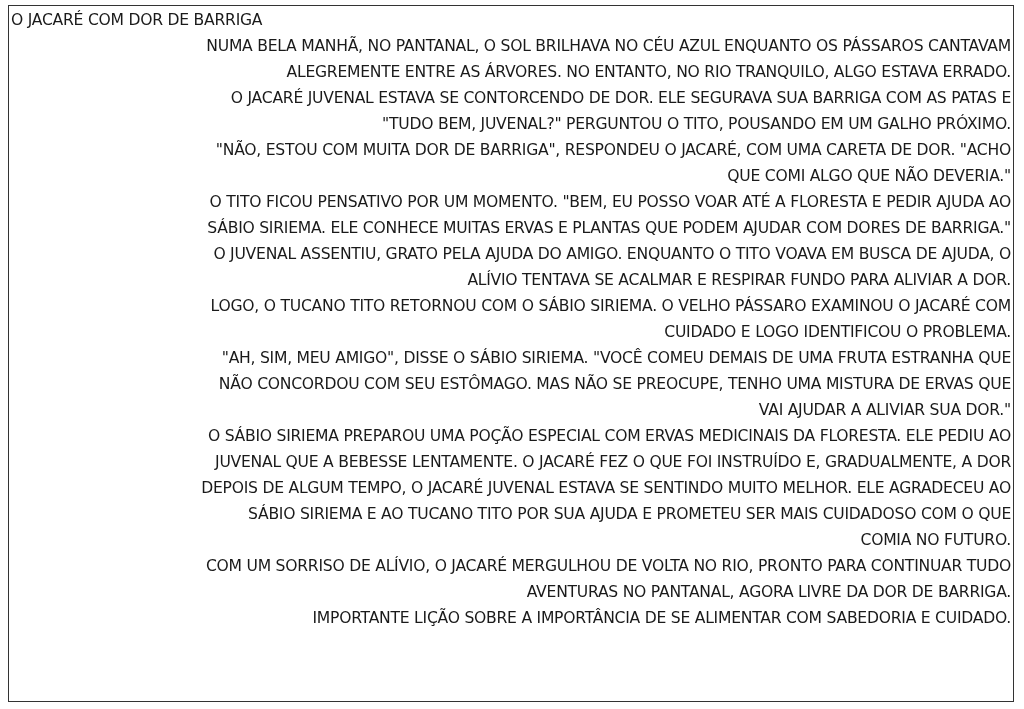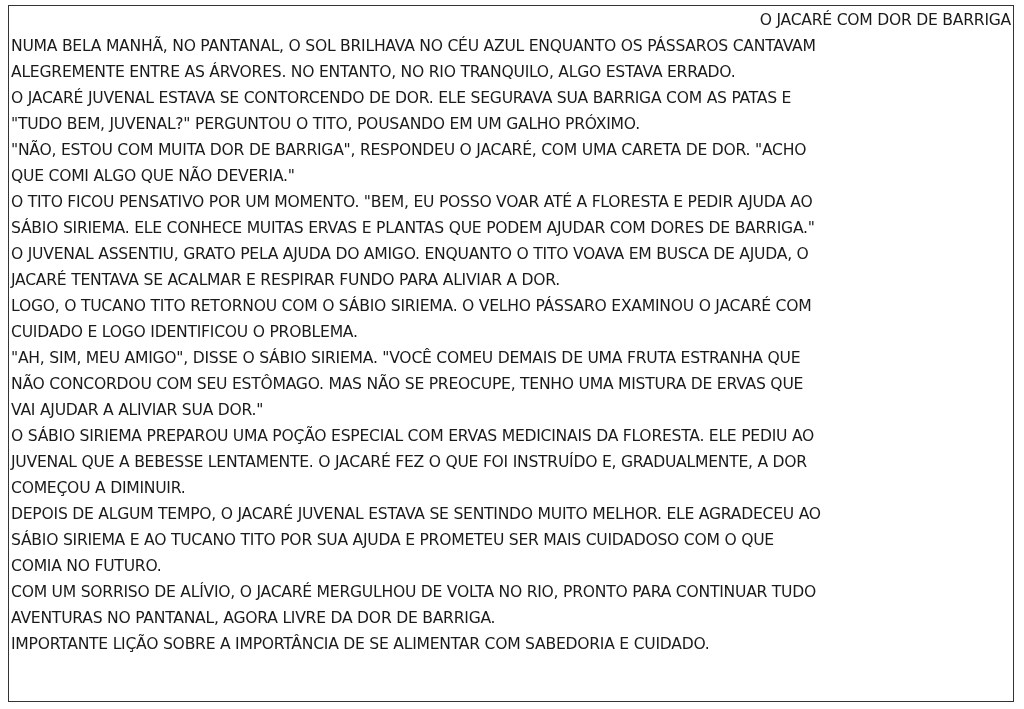--- a/index.html
+++ b/index.html
@@ -30,50 +30,50 @@
       width: 1000px;
       font-family: "DejaVu Sans", sans-serif;
       font-size: 15.6px;
       color: #1a1a1a;
       letter-spacing: -0.25px;
     }
     .line {
       height: 26px;
       line-height: 26px;
       white-space: nowrap;
+      text-align: right;
     }
     .title {
-      text-align: right;
+      text-align: left;
       width: 1000px;
     }
   </style>
 </head>
 <body>
 
 <div class="page-frame"></div>
 
 <div class="doc">
   <div class="line title">O JACARÉ COM DOR DE BARRIGA</div>
   <div class="line">NUMA BELA MANHÃ, NO PANTANAL,  O SOL BRILHAVA  NO CÉU AZUL ENQUANTO OS PÁSSAROS CANTAVAM</div>
   <div class="line">ALEGREMENTE ENTRE AS ÁRVORES. NO ENTANTO, NO RIO TRANQUILO,  ALGO ESTAVA ERRADO.</div>
   <div class="line">O JACARÉ JUVENAL ESTAVA SE CONTORCENDO DE DOR. ELE SEGURAVA SUA BARRIGA COM AS PATAS E</div>
   <div class="line">"TUDO BEM, JUVENAL?" PERGUNTOU O TITO, POUSANDO EM UM GALHO PRÓXIMO.</div>
   <div class="line">"NÃO, ESTOU COM MUITA DOR DE BARRIGA", RESPONDEU O JACARÉ, COM UMA CARETA DE DOR. "ACHO</div>
   <div class="line">QUE COMI ALGO QUE NÃO DEVERIA."</div>
   <div class="line">O TITO FICOU PENSATIVO POR UM MOMENTO. "BEM, EU POSSO VOAR ATÉ A FLORESTA E PEDIR AJUDA AO</div>
   <div class="line">SÁBIO SIRIEMA. ELE CONHECE MUITAS ERVAS E PLANTAS QUE PODEM AJUDAR COM DORES DE BARRIGA."</div>
   <div class="line">O JUVENAL ASSENTIU, GRATO PELA AJUDA DO AMIGO. ENQUANTO O TITO VOAVA EM BUSCA DE AJUDA, O</div>
-  <div class="line">JACARÉ TENTAVA SE ACALMAR E RESPIRAR FUNDO PARA ALIVIAR A DOR.</div>
+  <div class="line">ALÍVIO TENTAVA SE ACALMAR E RESPIRAR FUNDO PARA ALIVIAR A DOR.</div>
   <div class="line">LOGO, O TUCANO TITO RETORNOU COM O SÁBIO SIRIEMA. O VELHO PÁSSARO EXAMINOU O JACARÉ COM</div>
   <div class="line">CUIDADO E LOGO IDENTIFICOU  O PROBLEMA.</div>
   <div class="line">"AH, SIM, MEU AMIGO", DISSE O SÁBIO SIRIEMA. "VOCÊ COMEU DEMAIS DE UMA FRUTA ESTRANHA QUE</div>
   <div class="line">NÃO CONCORDOU  COM SEU ESTÔMAGO. MAS NÃO SE PREOCUPE, TENHO UMA MISTURA DE ERVAS QUE</div>
   <div class="line">VAI AJUDAR  A ALIVIAR  SUA DOR."</div>
   <div class="line">O SÁBIO SIRIEMA PREPAROU UMA POÇÃO ESPECIAL COM ERVAS MEDICINAIS DA FLORESTA. ELE PEDIU AO</div>
   <div class="line">JUVENAL QUE A BEBESSE LENTAMENTE. O JACARÉ FEZ O QUE FOI INSTRUÍDO E, GRADUALMENTE,  A DOR</div>
-  <div class="line">COMEÇOU A DIMINUIR.</div>
   <div class="line">DEPOIS DE ALGUM  TEMPO, O JACARÉ JUVENAL ESTAVA SE SENTINDO MUITO MELHOR. ELE AGRADECEU AO</div>
   <div class="line">SÁBIO SIRIEMA E AO TUCANO TITO  POR SUA AJUDA E PROMETEU SER MAIS CUIDADOSO  COM O QUE</div>
   <div class="line">COMIA NO FUTURO.</div>
   <div class="line">COM UM SORRISO DE ALÍVIO,  O JACARÉ MERGULHOU  DE VOLTA NO RIO, PRONTO PARA CONTINUAR TUDO</div>
   <div class="line">AVENTURAS NO PANTANAL,  AGORA LIVRE DA DOR DE BARRIGA.</div>
   <div class="line">IMPORTANTE LIÇÃO SOBRE A IMPORTÂNCIA DE SE ALIMENTAR  COM SABEDORIA  E CUIDADO.</div>
 </div>
 
 </body></html>

